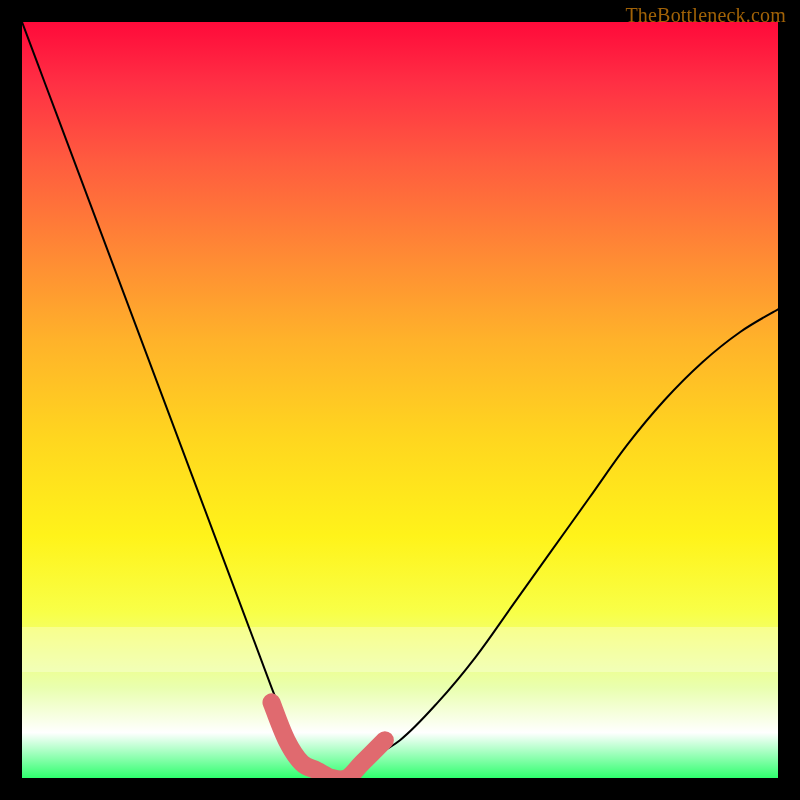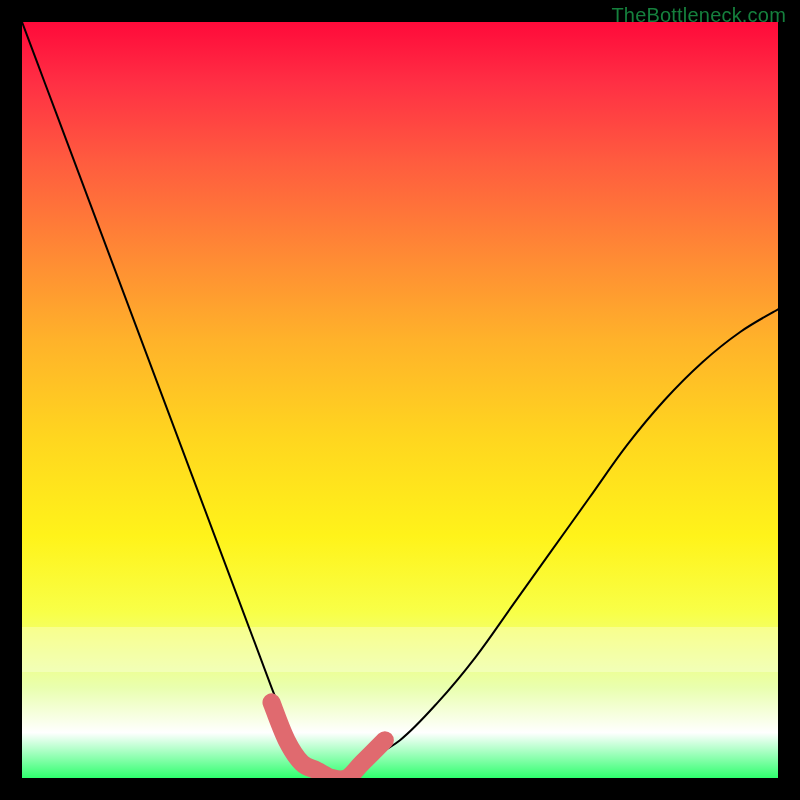--- a/index.html
+++ b/index.html
@@ -58,25 +58,26 @@
     position: absolute;
     left: 0;
     top: 0;
     width: 100%;
     height: 100%;
   }
   .watermark {
     position: absolute;
     top: 4px;
     right: 14px;
-    color: #15803d;
+    color: #a16207;
     font-size: 20px;
     font-weight: 500;
     letter-spacing: 0.2px;
     user-select: none;
+    font-family: Liberation Serif, serif;
   }
 </style>
 </head>
 <body>
 
 <div class="frame">
 
   <div class="plot">
     <div class="gradient"></div>
     <div class="bright-band" id="bright-band" style="top: 604.8px; height: 45.36px; opacity: 0.55;"></div>

